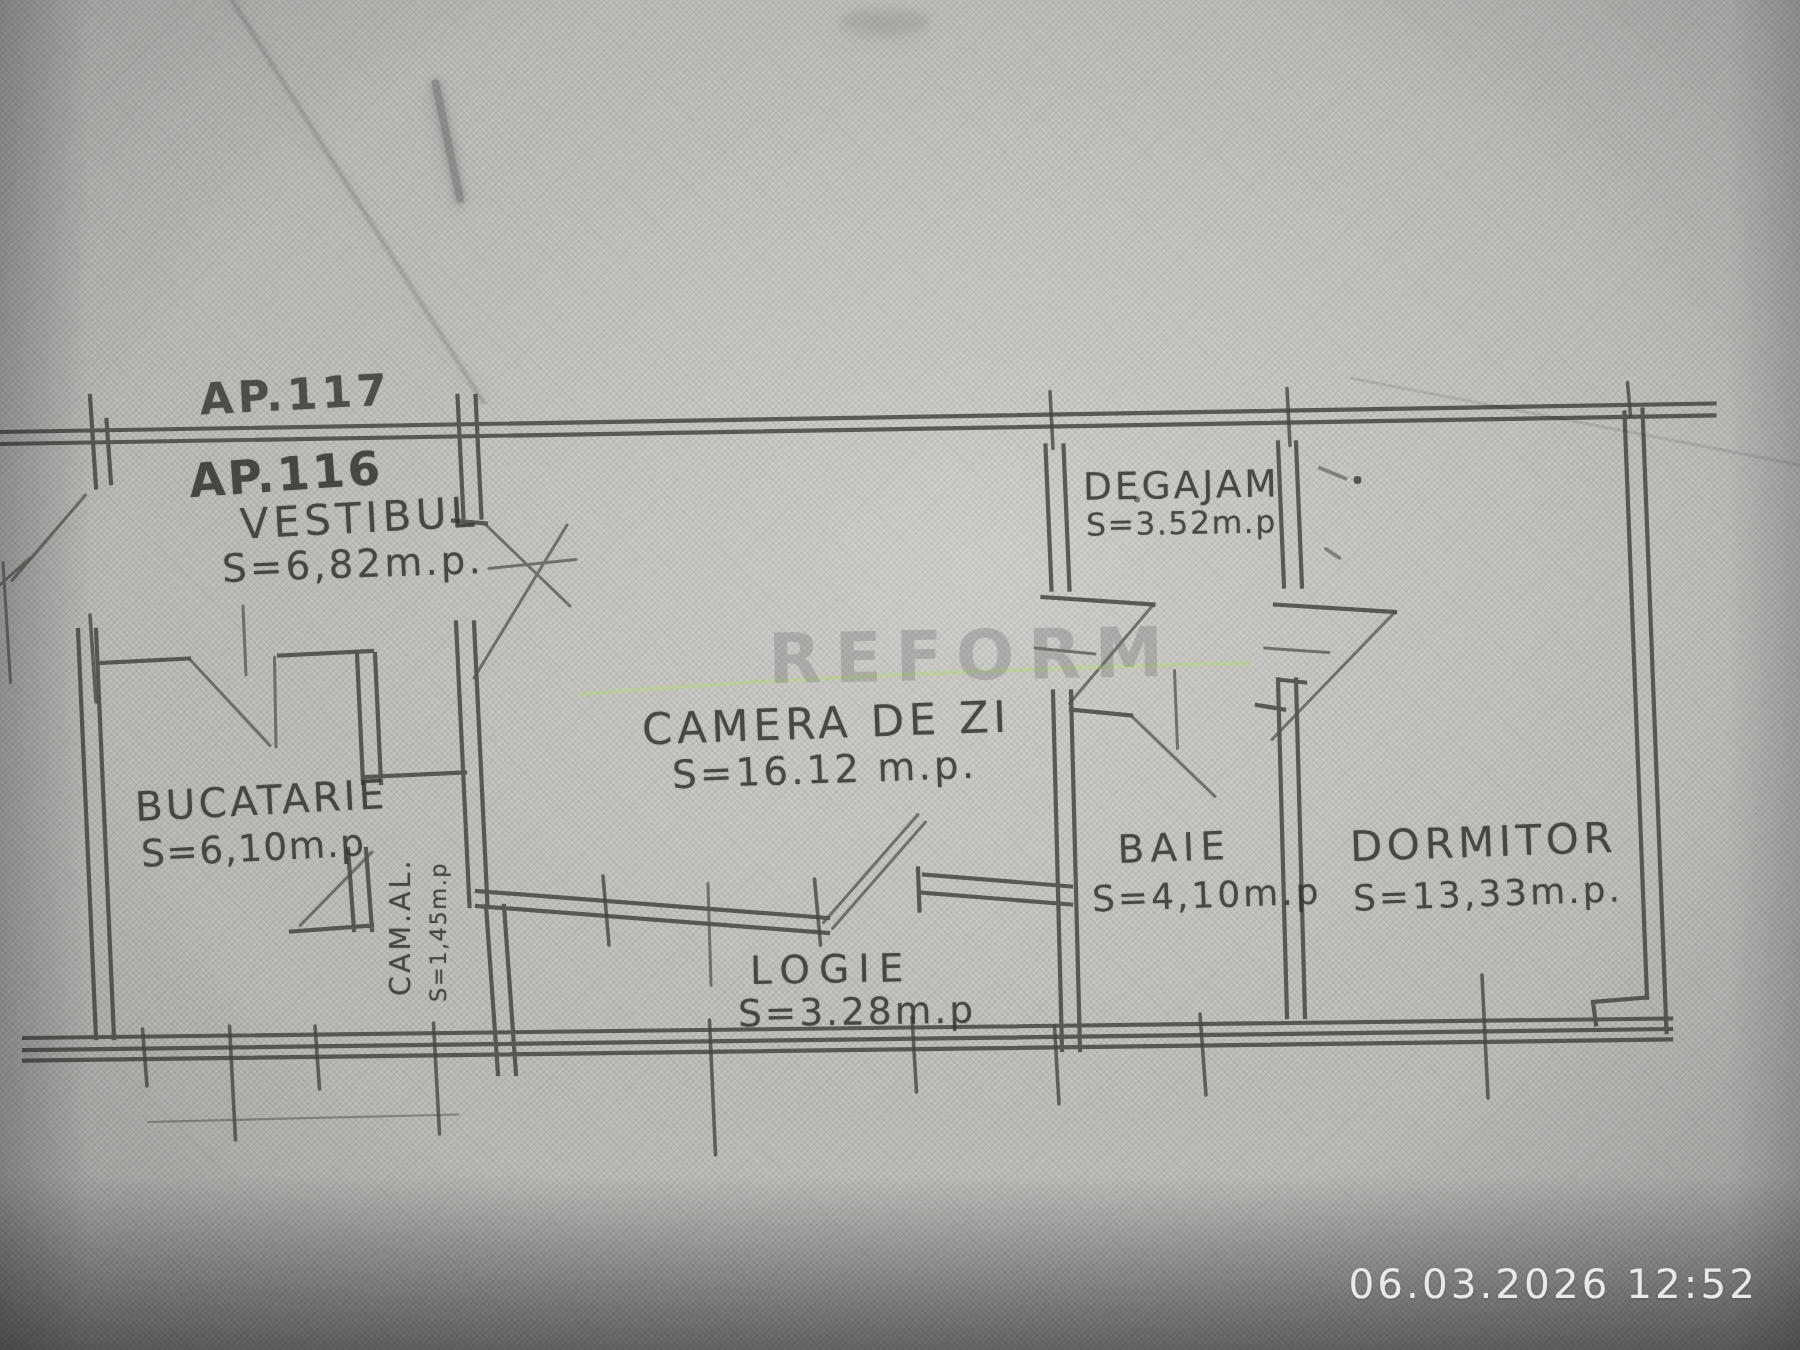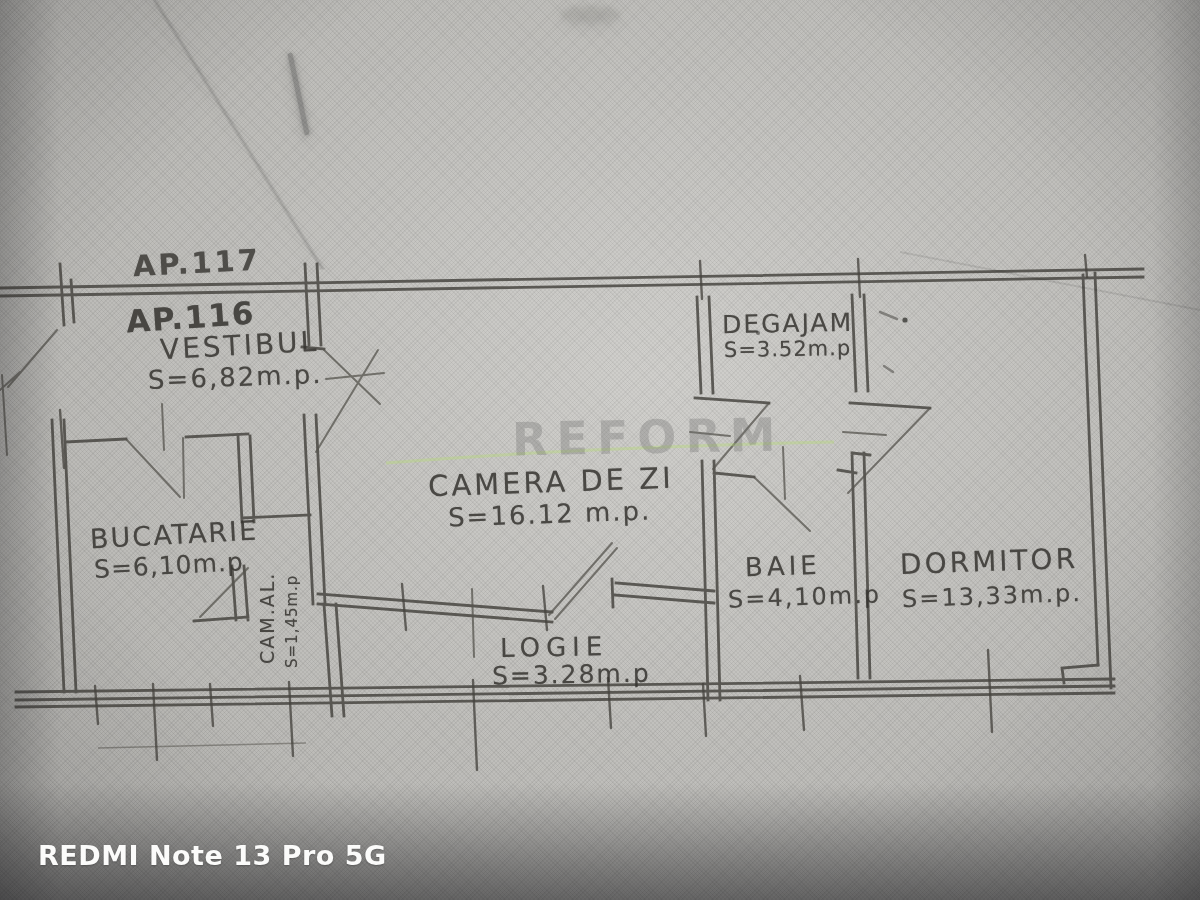--- a/index.html
+++ b/index.html
@@ -154,14 +154,14 @@
   <div class="lbl stamp">REFORM</div>
 
   <div id="sheet">
     <div class="crease1"></div>
     <div class="crease2"></div>
     <div class="smudge"></div>
   </div>
 
   <div id="vignette"></div>
 
-  <div class="wm wm-left">REDMI Note 13 Pro 5G</div>
+  <div class="wm wm-right">06.03.2026 12:52</div>
 </div>
 
 </body></html>

